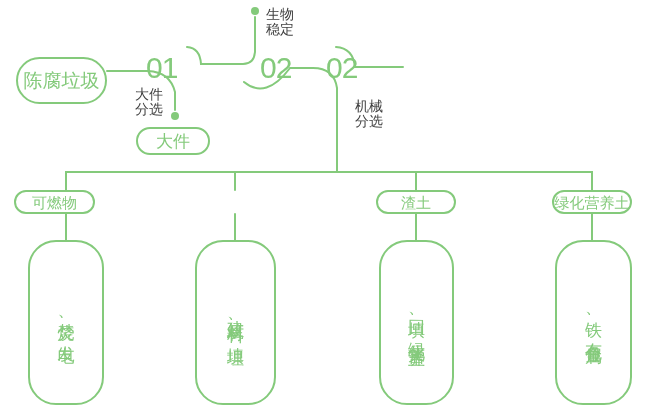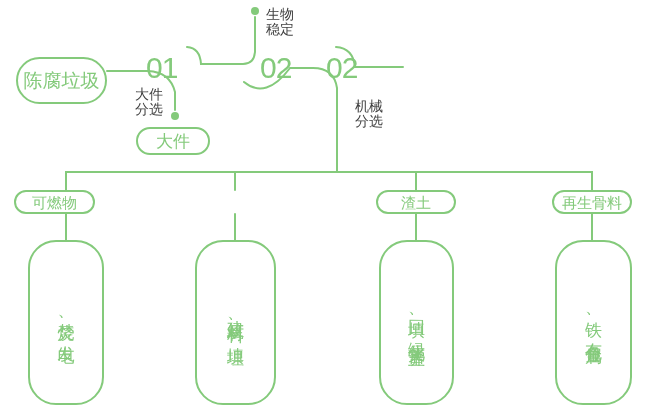--- a/index.html
+++ b/index.html
@@ -83,20 +83,20 @@
   </div>
   <div class="plabel" style="left:355px;top:87px;margin-top:12px;">
     <div>机械</div>
     <div>分选</div>
   </div>
 
   <div class="pill output">大件</div>
 
   <div class="pill cat" style="left:14px;width:81px;">可燃物</div>
   <div class="pill cat" style="left:376px;width:80px;">渣土</div>
-  <div class="pill cat" style="left:552px;width:80px;">再生骨料</div>
+  <div class="pill cat" style="left:552px;width:80px;">绿化营养土</div>
 
   <div class="bigbox" style="left:28px;width:76px;">焚烧、发电</div>
   <div class="bigbox" style="left:195px;width:81px;">建筑材料、填埋</div>
   <div class="bigbox" style="left:379px;width:75px;">回填、绿化营养土</div>
   <div class="bigbox" style="left:555px;width:77px;">铁、有色金属</div>
 
 </div>
 
 </body></html>

